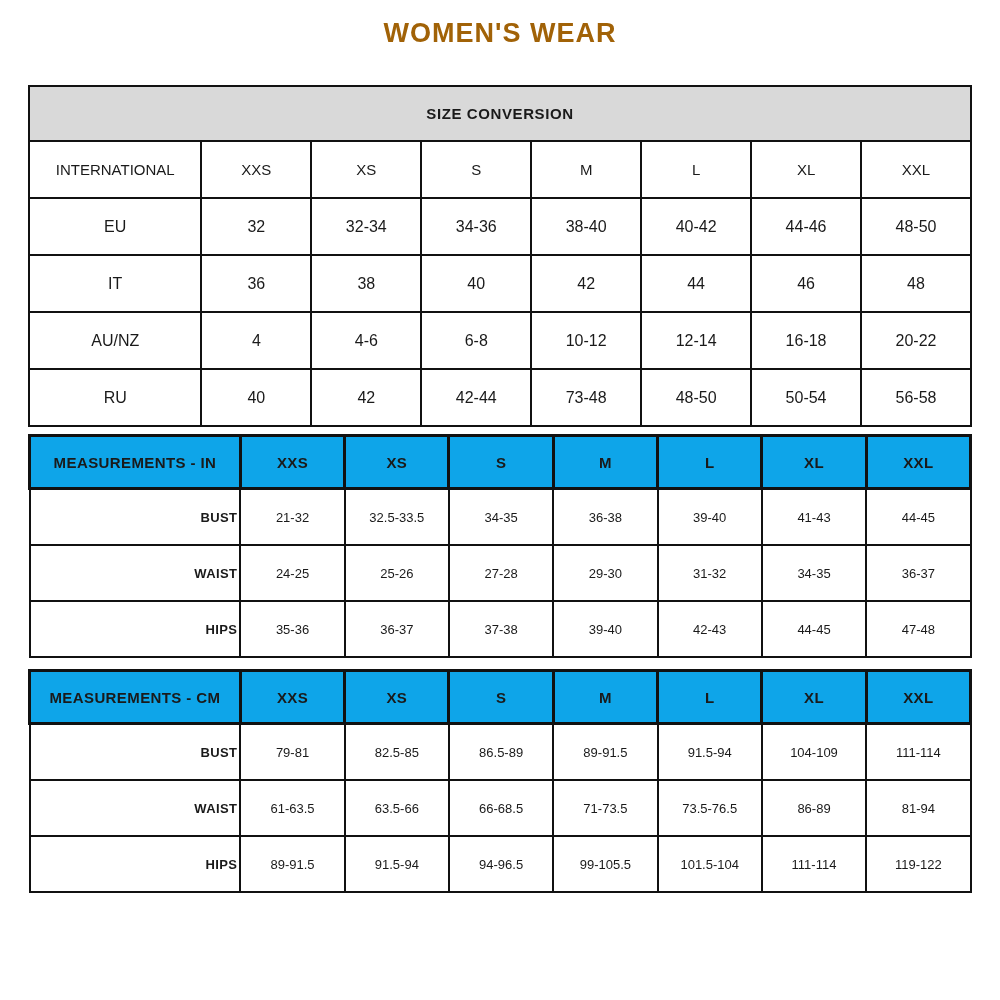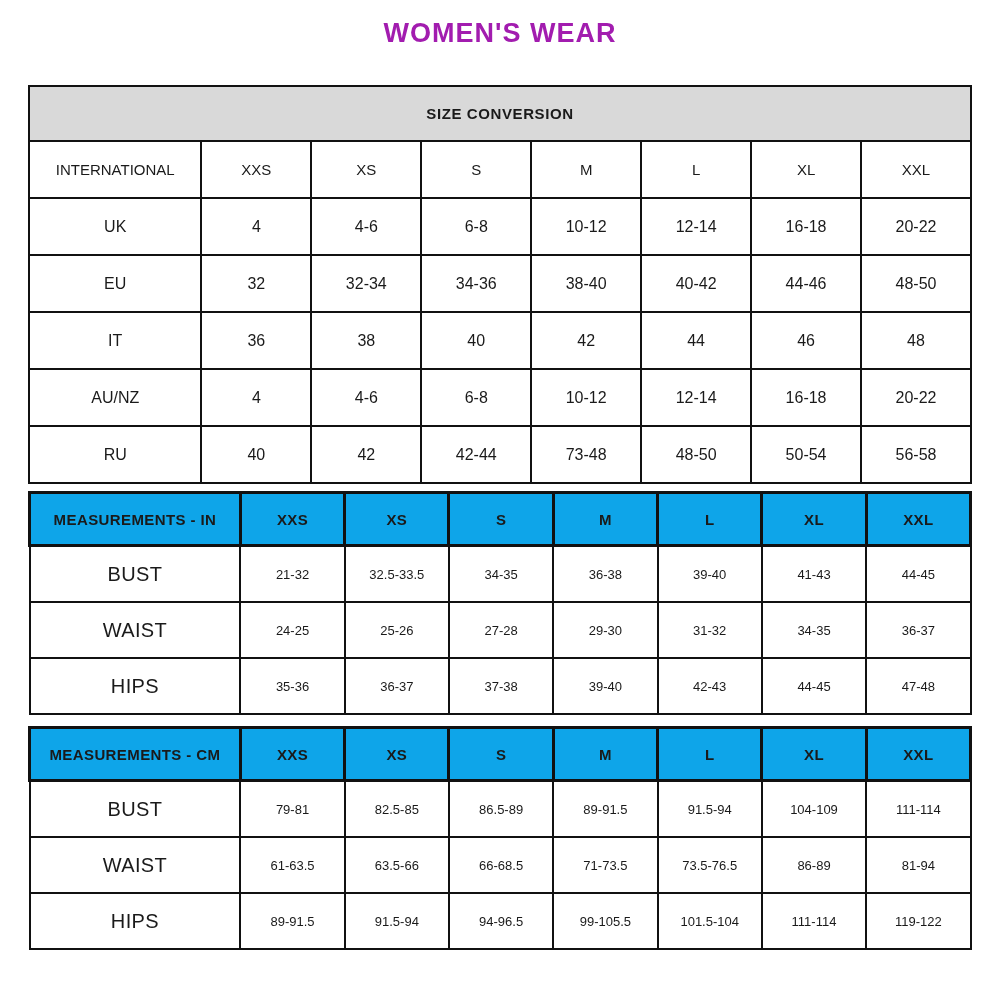--- a/index.html
+++ b/index.html
@@ -16,21 +16,21 @@
     width: 944px;
     margin: 0 auto;
     padding-top: 10px;
   }
   h1.title {
     text-align: center;
     font-size: 27px;
     font-weight: 700;
     letter-spacing: 1px;
     margin: 8px 0 14px 0;
-    color: #a21caf;
+    color: #a16207;
   }
   table {
     width: 100%;
     border-collapse: collapse;
     table-layout: fixed;
     margin-top: 36px;
   }
   th, td {
     border: 2px solid #111111;
     text-align: center;
@@ -62,23 +62,24 @@
   .gray-head th {
     background: #0ea5e9;
     height: 50px;
     font-size: 15px;
     font-weight: 700;
     letter-spacing: 0.4px;
     border-width: 3px;
   }
   .t2 tbody th, .t3 tbody th {
     height: 54px;
-    font-size: 20px;
-    font-weight: 400;
+    font-size: 13px;
+    font-weight: 700;
     letter-spacing: 0.4px;
+    text-align: right;
   }
   .t2 tbody td, .t3 tbody td {
     height: 54px;
     font-size: 13px;
   }
 </style>
 </head>
 <body>
 
 <div class="page">
@@ -106,30 +107,20 @@
           <th>XS</th>
           <th>S</th>
           <th>M</th>
           <th>L</th>
           <th>XL</th>
           <th>XXL</th>
         </tr>
     </thead>
     <tbody id="t1-body">
         <tr>
-          <th>UK</th>
-          <td>4</td>
-          <td>4-6</td>
-          <td>6-8</td>
-          <td>10-12</td>
-          <td>12-14</td>
-          <td>16-18</td>
-          <td>20-22</td>
-        </tr>
-        <tr>
           <th>EU</th>
           <td>32</td>
           <td>32-34</td>
           <td>34-36</td>
           <td>38-40</td>
           <td>40-42</td>
           <td>44-46</td>
           <td>48-50</td>
         </tr>
         <tr>

